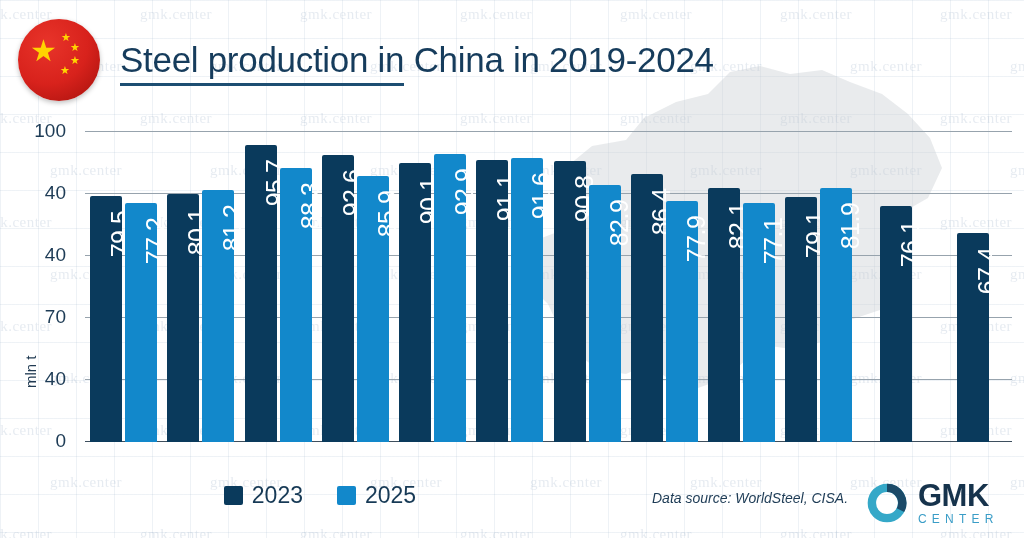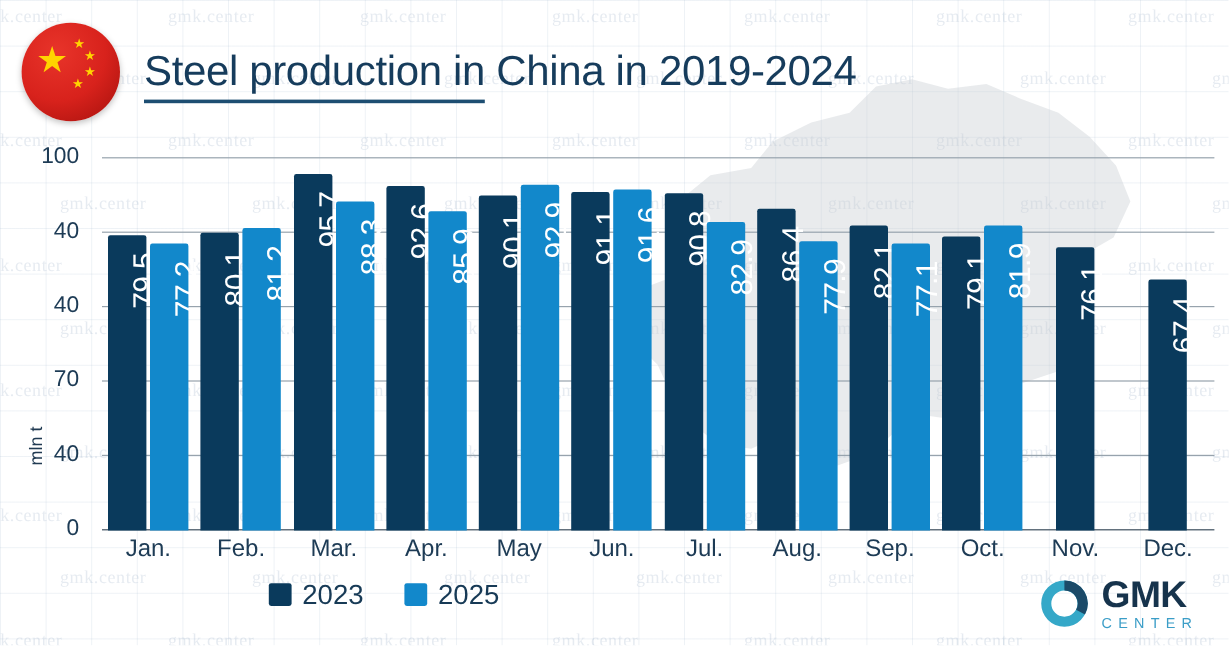--- a/index.html
+++ b/index.html
@@ -470,47 +470,34 @@
               <span class="vlabel">76.1</span>
             </div>
           </div>
           <div class="group">
             <div class="bar y2023" style="height: 67.4%; background: rgb(10, 58, 92);">
               <span class="vlabel">67.4</span>
             </div>
           </div>
         </div>
     </div>
-    <div class="xlabels">
-        <div class="xlabel">Jan.</div>
-        <div class="xlabel">Feb.</div>
-        <div class="xlabel">Mar.</div>
-        <div class="xlabel">Apr.</div>
-        <div class="xlabel">May</div>
-        <div class="xlabel">Jun.</div>
-        <div class="xlabel">Jul.</div>
-        <div class="xlabel">Aug.</div>
-        <div class="xlabel">Sep.</div>
-        <div class="xlabel">Oct.</div>
-        <div class="xlabel">Nov.</div>
-        <div class="xlabel">Dec.</div>
-      </div>
   </div>
 
   <div class="footer">
     <div class="legend">
         <div class="legend-item">
           <span class="legend-swatch" style="background: rgb(10, 58, 92);"></span>
           <span class="legend-label">2023</span>
         </div>
         <div class="legend-item">
           <span class="legend-swatch" style="background: rgb(18, 136, 203);"></span>
           <span class="legend-label">2025</span>
         </div>
       </div>
+    <div class="source">Data source: WorldSteel, CISA.</div>
     <div class="logo">
       <svg class="logo-mark" viewBox="0 0 100 100" xmlns="http://www.w3.org/2000/svg">
         <circle cx="50" cy="50" r="36" fill="none" stroke="#35a8c8" stroke-width="20"></circle>
         <path d="M50 14 A36 36 0 0 1 82 67" fill="none" stroke="#1b4a68" stroke-width="20"></path>
       </svg>
       <div class="logo-text">
         <div class="logo-gmk">GMK</div>
         <div class="logo-center">CENTER</div>
       </div>
     </div>

